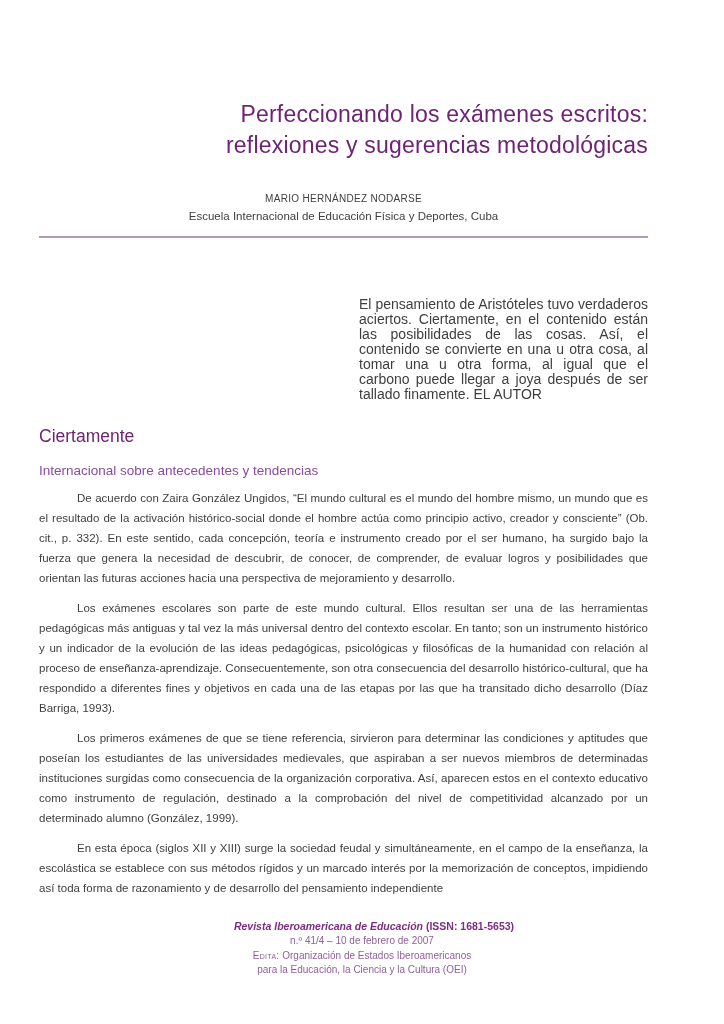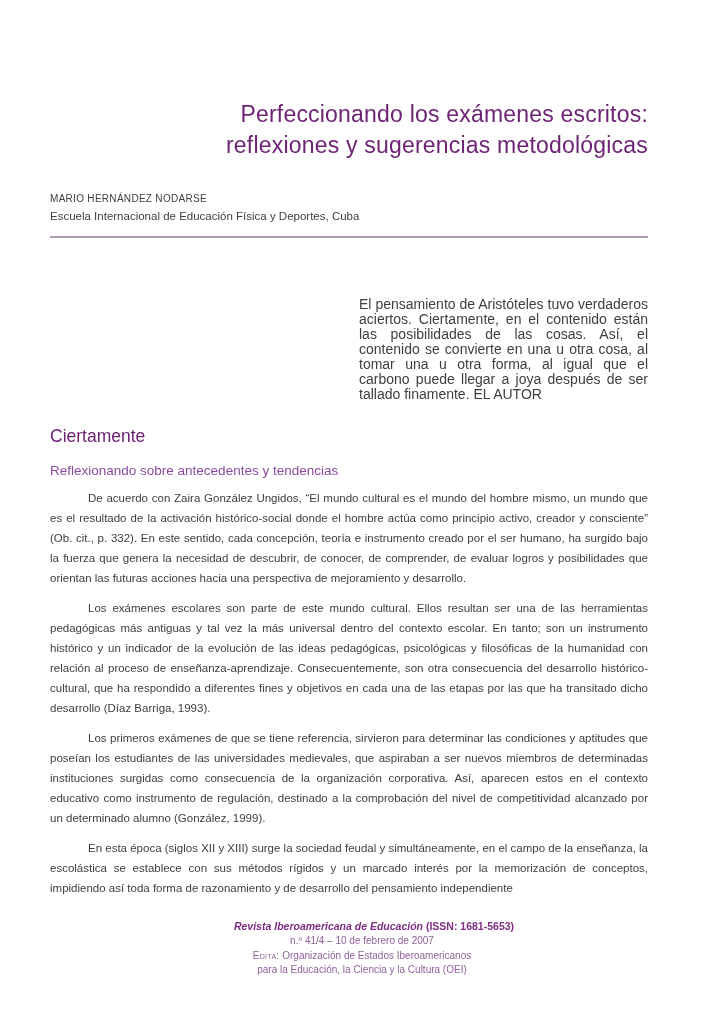--- a/index.html
+++ b/index.html
@@ -7,34 +7,34 @@
   body {
     width: 724px; height: 1024px;
     font-family: "Liberation Sans", sans-serif;
     position: relative;
     overflow: hidden;
   }
   .page {
     position: relative;
     width: 724px; height: 909px;
     background: #ffffff;
-    padding: 0 76px 0 50px;
+    padding: 0 76px 0 39px;
   }
   
   .title-block {
     padding-top: 99px;
     text-align: right;
     color: #6e2375;
     font-size: 23px;
     line-height: 31px;
     letter-spacing: 0.2px;
   }
   .byline {
     margin-top: 30px;
-    text-align: left;
+    text-align: center;
     color: #3e3e3e;
   }
   .byline .author {
     font-size: 10px;
     letter-spacing: 0.3px;
     line-height: 16px;
   }
   .byline .affiliation {
     font-size: 11.5px;
     line-height: 18px;
@@ -116,21 +116,21 @@
     <div class="author">MARIO HERNÁNDEZ NODARSE</div>
     <div class="affiliation">Escuela Internacional de Educación Física y Deportes, Cuba</div>
   </div>
 
   <hr class="rule">
 
   <div class="epigraph">El pensamiento de Aristóteles tuvo verdaderos aciertos. Ciertamente, en el contenido están las posibilidades de las cosas. Así, el contenido se convierte en una u otra cosa, al tomar una u otra forma, al igual que el carbono puede llegar a joya después de ser tallado finamente. EL AUTOR</div>
 
   <h1 class="section-heading">Ciertamente</h1>
 
-  <h2 class="section-subheading">Reflexionando sobre antecedentes y tendencias</h2>
+  <h2 class="section-subheading">Internacional sobre antecedentes y tendencias</h2>
 
   <div class="body-text">
     <p>De acuerdo con Zaira González Ungidos, “El mundo cultural es el mundo del hombre mismo, un mundo que es el resultado de la activación histórico-social donde el hombre actúa como principio activo, creador y consciente” (Ob. cit., p. 332). En este sentido, cada concepción, teoría e instrumento creado por el ser humano, ha surgido bajo la fuerza que genera la necesidad de descubrir, de conocer, de comprender, de evaluar logros y posibilidades que orientan las futuras acciones hacia una perspectiva de mejoramiento y desarrollo.</p>
     <p>Los exámenes escolares son parte de este mundo cultural. Ellos resultan ser una de las herramientas pedagógicas más antiguas y tal vez la más universal dentro del contexto escolar. En tanto; son un instrumento histórico y un indicador de la evolución de las ideas pedagógicas, psicológicas y filosóficas de la humanidad con relación al proceso de enseñanza-aprendizaje. Consecuentemente, son otra consecuencia del desarrollo histórico-cultural, que ha respondido a diferentes fines y objetivos en cada una de las etapas por las que ha transitado dicho desarrollo (Díaz Barriga, 1993).</p>
     <p>Los primeros exámenes de que se tiene referencia, sirvieron para determinar las condiciones y aptitudes que poseían los estudiantes de las universidades medievales, que aspiraban a ser nuevos miembros de determinadas instituciones surgidas como consecuencia de la organización corporativa. Así, aparecen estos en el contexto educativo como instrumento de regulación, destinado a la comprobación del nivel de competitividad alcanzado por un determinado alumno (González, 1999).</p>
     <p>En esta época (siglos XII y XIII) surge la sociedad feudal y simultáneamente, en el campo de la enseñanza, la escolástica se establece con sus métodos rígidos y un marcado interés por la memorización de conceptos, impidiendo así toda forma de razonamiento y de desarrollo del pensamiento independiente</p>
   </div>
 
   <div class="footer">
     <div class="f-line1">

